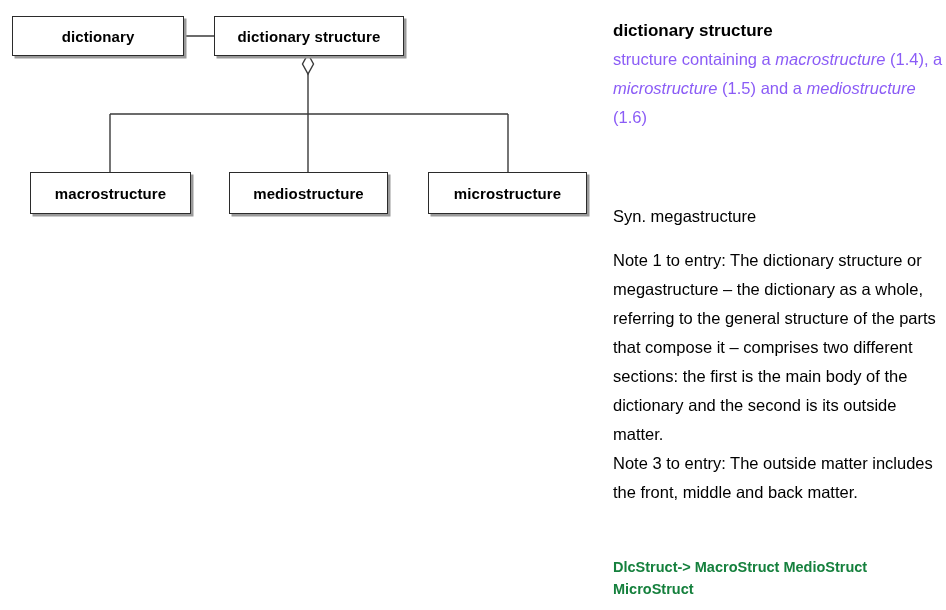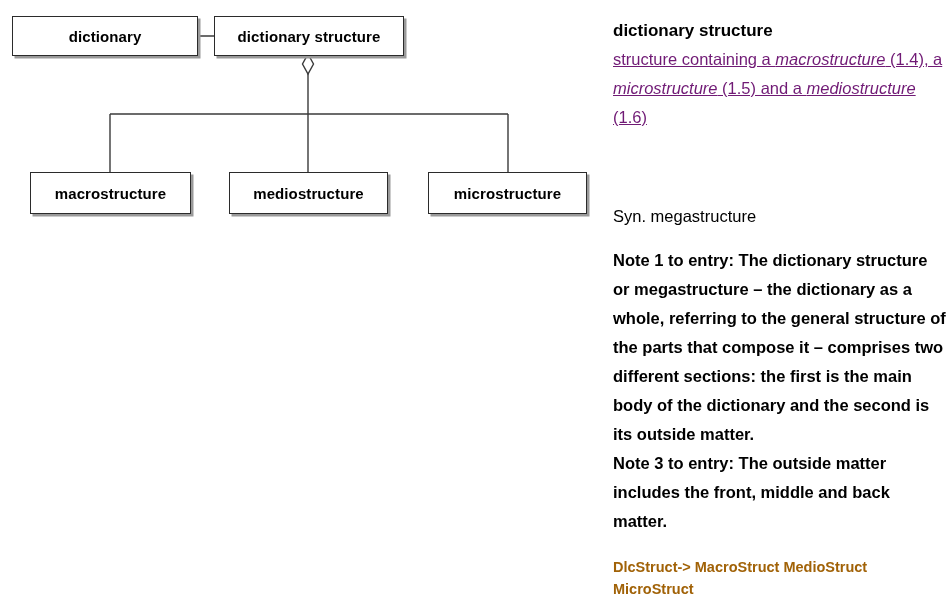--- a/index.html
+++ b/index.html
@@ -41,21 +41,21 @@
     justify-content: center;
   }
   .uml-box .box-label {
     font-size: 15px;
     font-weight: bold;
     color: #000000;
     letter-spacing: 0.1px;
     white-space: nowrap;
   }
 
-  #box-dictionary        { left: 12px;  top: 16px;  width: 186px; height: 40px; }
+  #box-dictionary        { left: 12px;  top: 16px;  width: 172px; height: 40px; }
   #box-dictionary-structure { left: 214px; top: 16px; width: 190px; height: 40px; }
   #box-macrostructure    { left: 30px;  top: 172px; width: 161px; height: 42px; }
   #box-mediostructure    { left: 229px; top: 172px; width: 159px; height: 42px; }
   #box-microstructure    { left: 428px; top: 172px; width: 159px; height: 42px; }
 
   
   #text-pane {
     position: absolute;
     left: 613px;
     top: 0;
@@ -71,22 +71,21 @@
     line-height: 26px;
     color: #000000;
   }
   .definition {
     position: absolute;
     top: 45px;
     left: 0;
     width: 333px;
     font-size: 16.5px;
     line-height: 29px;
-    color: #701a75;
-    text-decoration: underline;
+    color: #8b5cf6;
   }
   .definition i { font-style: italic; }
 
   .synonym {
     position: absolute;
     top: 189px;
     left: 0;
     font-size: 16.5px;
     line-height: 29px;
     color: #000000;
@@ -94,30 +93,30 @@
   }
   .notes {
     position: absolute;
     top: 246px;
     left: 0;
     width: 333px;
     font-size: 16.5px;
     line-height: 29px;
     color: #000000;
   }
-  .note-block { margin: 0; font-weight: bold; }
+  .note-block { margin: 0; }
   .code-ref {
     position: absolute;
     top: 556px;
     left: 0;
     width: 333px;
     font-size: 14.5px;
     line-height: 22px;
     font-weight: bold;
-    color: #a16207;
+    color: #15803d;
   }
 </style>
 </head>
 <body>
 
 <div id="diagram-pane">
 
   <svg id="diagram-svg" width="600" height="610">
 
     <line x1="171" y1="36" x2="214" y2="36" stroke="#3a3a3a" stroke-width="1.4"></line>

